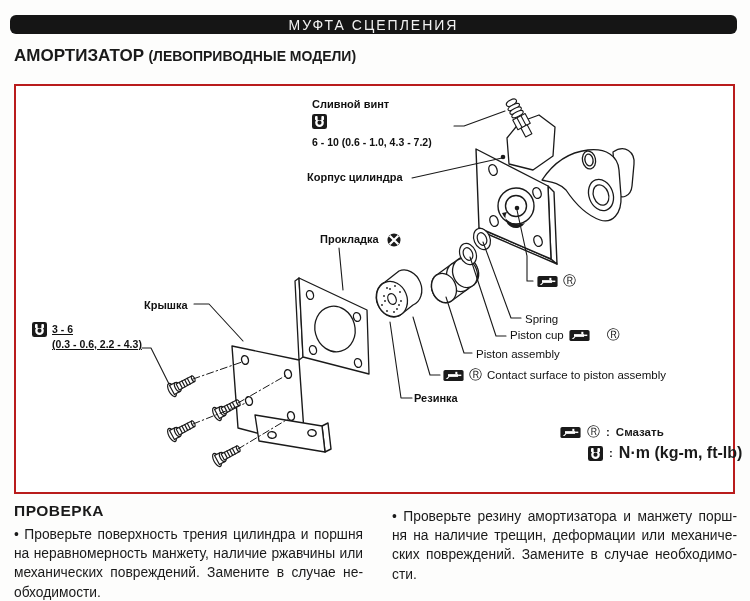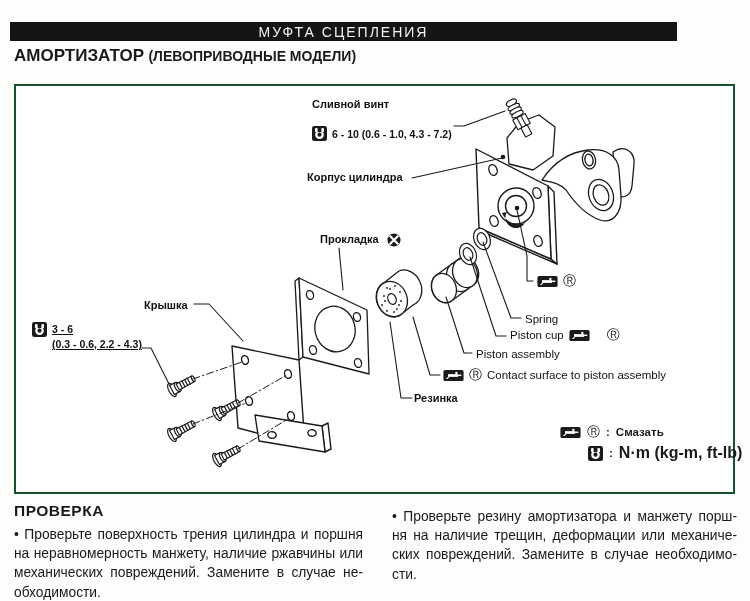--- a/index.html
+++ b/index.html
@@ -2,34 +2,34 @@
 <html><head>
 <meta charset="utf-8">
 <style>
   html,body { margin:0; padding:0; }
   .page {
     position:relative; width:750px; height:601px;
     background:#fdfdfc; overflow:hidden;
     font-family:"Liberation Sans", sans-serif; color:#1a1a1a;
   }
   .banner {
-    position:absolute; left:10px; top:22px; width:667px; height:19px;
+    position:absolute; left:10px; top:15px; width:727px; height:19px;
     background:#151515; color:#f2f2f2;
     display:flex; align-items:center; justify-content:center;
-    font-size:14px; letter-spacing:2px; font-weight:400;
+    font-size:14px; letter-spacing:2px; font-weight:400;border-radius:6px;
   }
   .page-title {
     position:absolute; left:14px; top:46px; white-space:nowrap;
     font-weight:bold;
   }
   .page-title .main { font-size:17px; }
   .page-title .suffix { font-size:14px; }
   .diagram-box {
     position:absolute; left:14px; top:84px; width:721px; height:410px;
-    border:2px solid #14532d; box-sizing:border-box; background:#fff;
+    border:2px solid #b91c1c; box-sizing:border-box; background:#fff;
   }
   .diagram-box svg.art { position:absolute; left:0; top:0; }
   .lbl {
     position:absolute; white-space:nowrap;
     font-size:11px; font-weight:bold; color:#111;
     display:flex; align-items:flex-start; gap:5px; line-height:13px;
   }
   .lbl.en { font-weight:normal; font-size:11.5px; }
   .lbl .tnum { font-size:10.5px; font-weight:bold; }
   .tcol { display:flex; flex-direction:column; line-height:15px;text-decoration:underline; }
@@ -203,21 +203,21 @@
         <path d="M396,312 L385,312 L374,236"></path>
         <circle cx="487" cy="71" r="2.3" fill="#1a1a1a" stroke="none"></circle>
         <circle cx="501" cy="122" r="2.3" fill="#1a1a1a" stroke="none"></circle>
       </g>
     </svg>
 
     <div class="lbl" style="left:296px; top:12px;">
       <span>Сливной винт</span>
     </div>
 
-    <div class="lbl" style="left:296px; top:40px;">
+    <div class="lbl" style="left:296px; top:28px;flex-direction:column;">
       <svg class="t-icon" viewBox="0 0 16 16">
           <rect width="16" height="16" rx="2.5" fill="#1a1a1a"></rect>
           <circle cx="8" cy="9.2" r="4.6" fill="#fff"></circle>
           <circle cx="8" cy="9.2" r="2.2" fill="#1a1a1a"></circle>
           <rect x="5.6" y="1" width="4.8" height="5.5" fill="#1a1a1a"></rect>
           <rect x="3.2" y="2" width="2.8" height="4.5" rx="1" fill="#fff"></rect>
           <rect x="10" y="2" width="2.8" height="4.5" rx="1" fill="#fff"></rect>
         </svg>
       <span class="tnum" style="margin-top:2px;">6 - 10 (0.6 - 1.0, 4.3 - 7.2)</span>
     </div>

